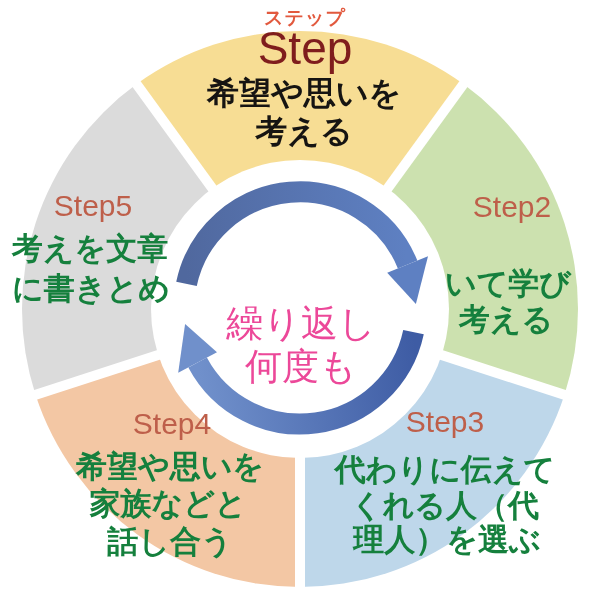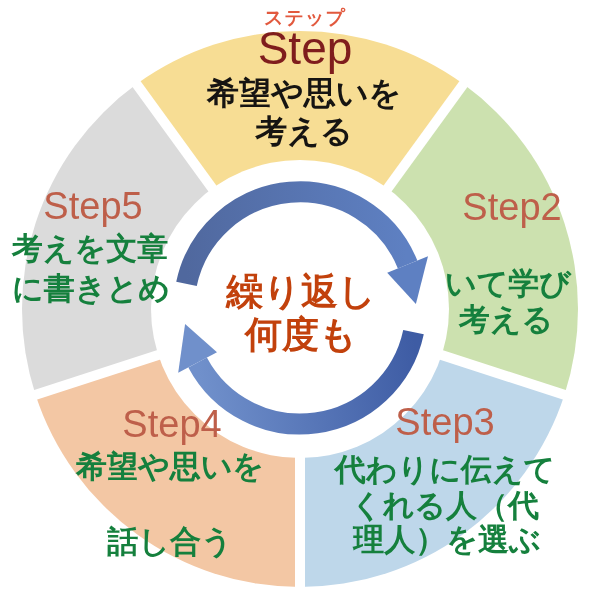--- a/index.html
+++ b/index.html
@@ -7,24 +7,24 @@
     position:relative;width:600px;height:601px;background:#ffffff;
     font-family:"Liberation Sans",sans-serif;overflow:hidden;border-radius:14px;
   }
   .stage svg{position:absolute;left:0;top:0;}
   .t{
     position:absolute;transform:translate(-50%,-50%);
     white-space:nowrap;text-align:center;line-height:1;
   }
   .furigana{font-size:19px;font-weight:700;color:#e2593e;letter-spacing:1px;}
   .step-title{font-size:46px;font-weight:400;color:#7f1d1d;}
-  .step-label{font-size:38px;font-weight:400;color:#be5f4a;}
+  .step-label{font-size:30px;font-weight:400;color:#be5f4a;}
   .seg-text{font-size:31px;font-weight:700;color:#15803d;}
   .seg-text-lg{font-size:32px;font-weight:700;color:#161412;}
-  .center-text{font-size:37px;font-weight:700;color:#c2410c;}
+  .center-text{font-size:37px;font-weight:400;color:#ec4899;margin-top:32px;}
 </style>
 </head>
 <body>
 
 <div class="stage">
 
   <svg width="600" height="601" viewBox="0 0 600 601">
     <defs>
       <linearGradient id="gTop" gradientUnits="userSpaceOnUse" x1="187" y1="284" x2="407" y2="265">
         <stop offset="0" stop-color="#50689E"></stop>
@@ -67,20 +67,21 @@
   <div class="t seg-text" style="left:508px;top:283px">いて学び</div>
   <div class="t seg-text" style="left:506px;top:319px">考える</div>
 
   <div class="t step-label" style="left:445px;top:422px">Step3</div>
   <div class="t seg-text" style="left:445px;top:469px">代わりに伝えて</div>
   <div class="t seg-text" style="left:445px;top:505px">くれる人（代</div>
   <div class="t seg-text" style="left:447px;top:539px">理人）を選ぶ</div>
 
   <div class="t step-label" style="left:172px;top:424px">Step4</div>
   <div class="t seg-text" style="left:170px;top:466px">希望や思いを</div>
+  <div class="t seg-text" style="left:168px;top:503px">家族などと</div>
   <div class="t seg-text" style="left:170px;top:541px">話し合う</div>
 
   <div class="t step-label" style="left:93px;top:206px">Step5</div>
   <div class="t seg-text" style="left:90px;top:248px">考えを文章</div>
   <div class="t seg-text" style="left:91px;top:288px">に書きとめ</div>
 
   <div class="t center-text" style="left:301px;top:291px">繰り返し</div>
   <div class="t center-text" style="left:301px;top:334px">何度も</div>
 
 </div>

